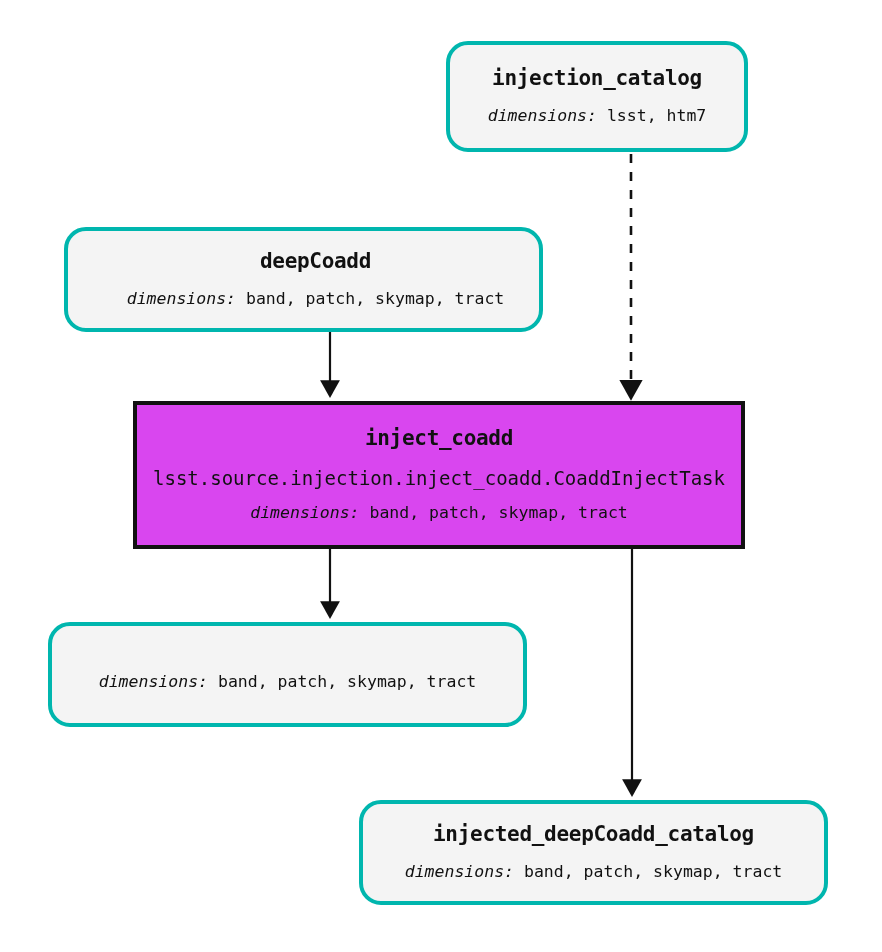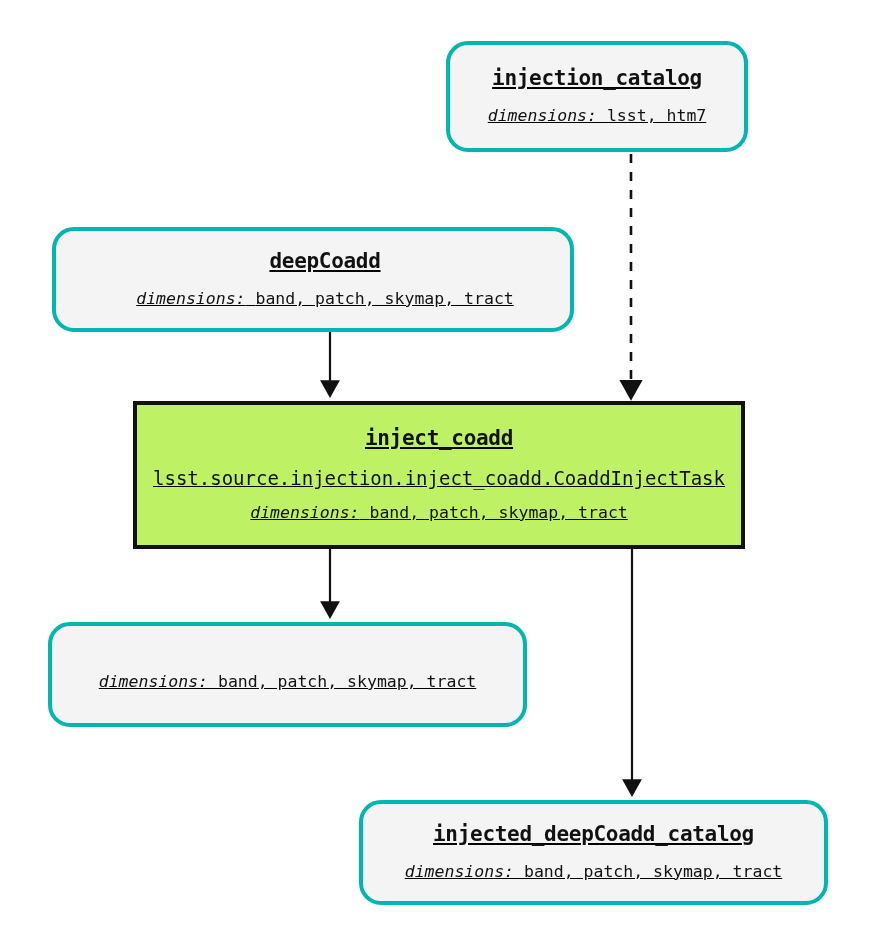--- a/index.html
+++ b/index.html
@@ -27,30 +27,29 @@
   }
   .node {
     position: absolute;
     box-sizing: border-box;
     display: flex;
     flex-direction: column;
     align-items: center;
     justify-content: center;
     text-align: center;
     background: #f4f4f4;
-    text-decoration: underline;
   }
   .node.dataset {
     border: 4px solid #00b6ae;
     border-radius: 22px;
   }
   .node.task {
     border: 4px solid #111111;
     border-radius: 0px;
-    background: #bef264;
+    background: #d946ef;
   }
   .node-title {
     font-family: "DejaVu Sans Mono", monospace;
     font-weight: bold;
     font-size: 21px;
     color: #111111;
     line-height: 1.1;
     letter-spacing: -0.3px;
     white-space: nowrap;
   }
@@ -106,21 +105,21 @@
       <line x1="632" y1="549" x2="632" y2="782" stroke="#111111" stroke-width="2.2" marker-end="url(#arrowhead)"></line>
     </g>
   </svg>
 
   <div class="node dataset" style="left:446px; top:41px; width:302px; height:111px;">
     <div class="node-title">injection_catalog</div>
     <div class="gap-title"></div>
     <div class="node-dims"><span class="dims-key">dimensions:</span> <span>lsst, htm7</span></div>
   </div>
 
-  <div class="node dataset" style="left:52px; top:227px; width:522px; height:105px;padding-left:24px;">
+  <div class="node dataset" style="left:64px; top:227px; width:479px; height:105px;padding-left:24px;">
     <div class="node-title">deepCoadd</div>
     <div class="gap-title"></div>
     <div class="node-dims"><span class="dims-key">dimensions:</span> <span>band, patch, skymap, tract</span></div>
   </div>
 
   <div class="node task" style="left:133px; top:401px; width:612px; height:148px;">
     <div class="node-title">inject_coadd</div>
     <div class="gap-title"></div>
     <div class="node-sub">lsst.source.injection.inject_coadd.CoaddInjectTask</div>
     <div class="gap-sub"></div>

